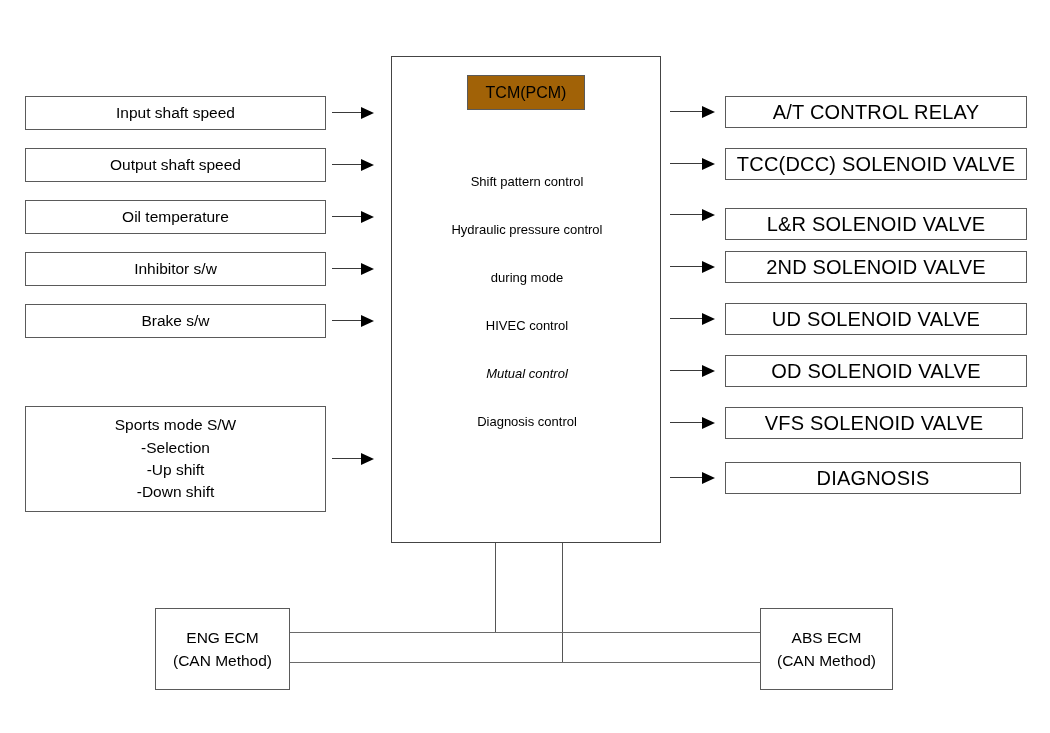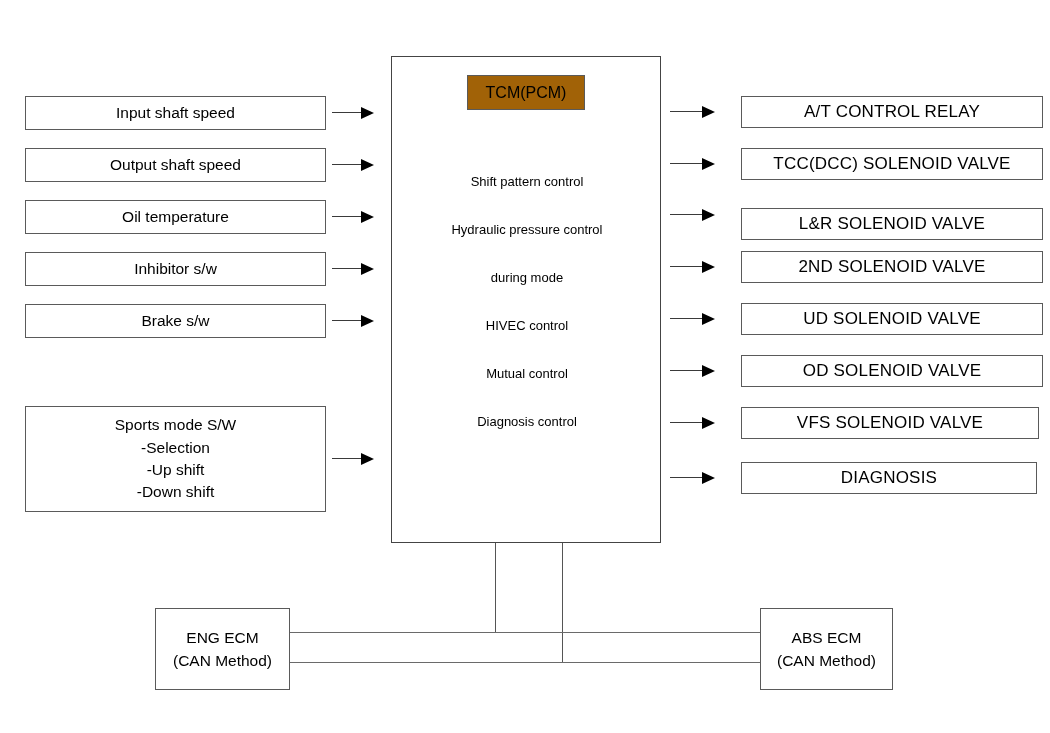--- a/index.html
+++ b/index.html
@@ -85,23 +85,22 @@
     width: 270px;
     text-align: center;
     font-size: 13px;
     white-space: nowrap;
   }
   
   .output-box {
     left: 725px;
     width: 302px;
     height: 32px;
-    font-size: 17px;
+    font-size: 20px;
     letter-spacing: 0.2px;
-    margin-left: 16px;
   }
   
   .ecm-box {
     width: 135px;
     height: 82px;
     top: 608px;
     font-size: 15.5px;
   }
   .ecm-box.eng { left: 155px; }
   .ecm-box.abs { left: 760px; width: 133px; }
@@ -195,21 +194,21 @@
   </span>
 
   <div class="center-block">
     <div class="tcm-inner">
       <span>TCM(PCM)</span>
     </div>
     <div class="fn-line" style="top:117px;">Shift pattern control</div>
     <div class="fn-line" style="top:165px;">Hydraulic pressure control</div>
     <div class="fn-line" style="top:213px;">during mode</div>
     <div class="fn-line" style="top:261px;">HIVEC control</div>
-    <div class="fn-line" style="top:309px;">Mutual control</div>
+    <div class="fn-line" style="top:309px;font-style:italic;">Mutual control</div>
     <div class="fn-line" style="top:357px;">Diagnosis control</div>
   </div>
 
   <span class="arrow" style="left:670px; top:106px; width:46px;">
     <span class="shaft" style="width:33px;"></span>
       <span class="head" style="left:32px;"></span>
   </span>
   <span class="arrow" style="left:670px; top:158px; width:46px;">
     <span class="shaft" style="width:33px;"></span>
       <span class="head" style="left:32px;"></span>

